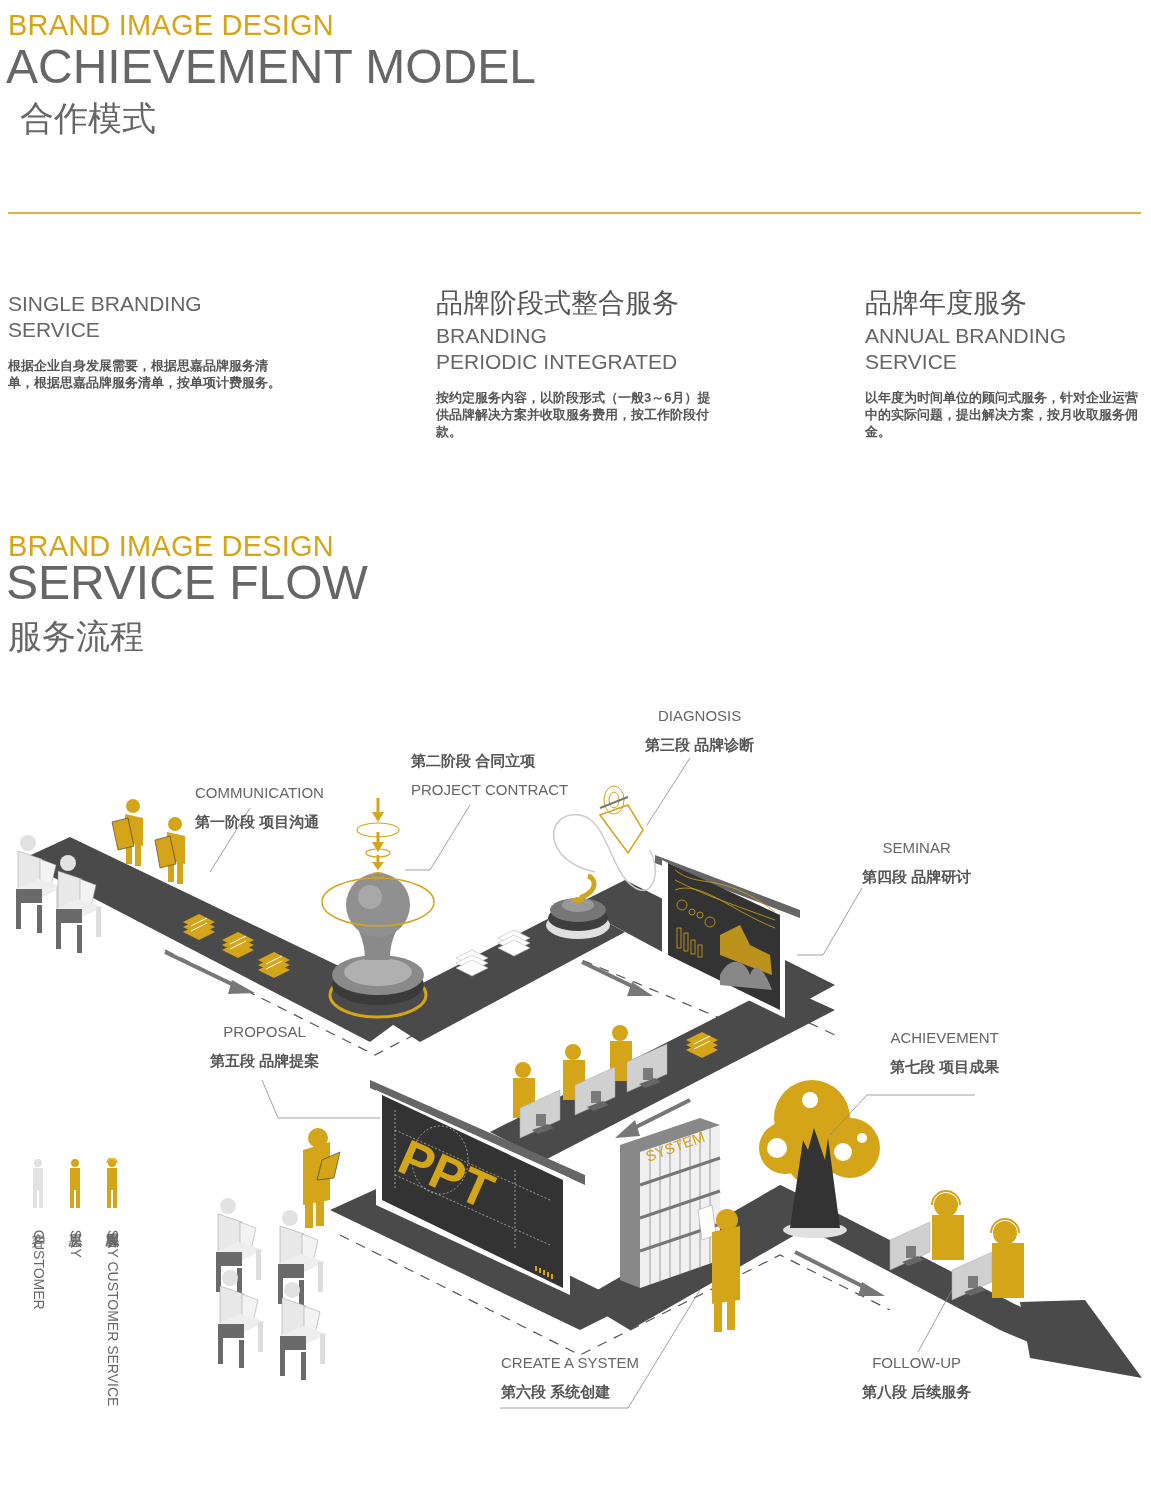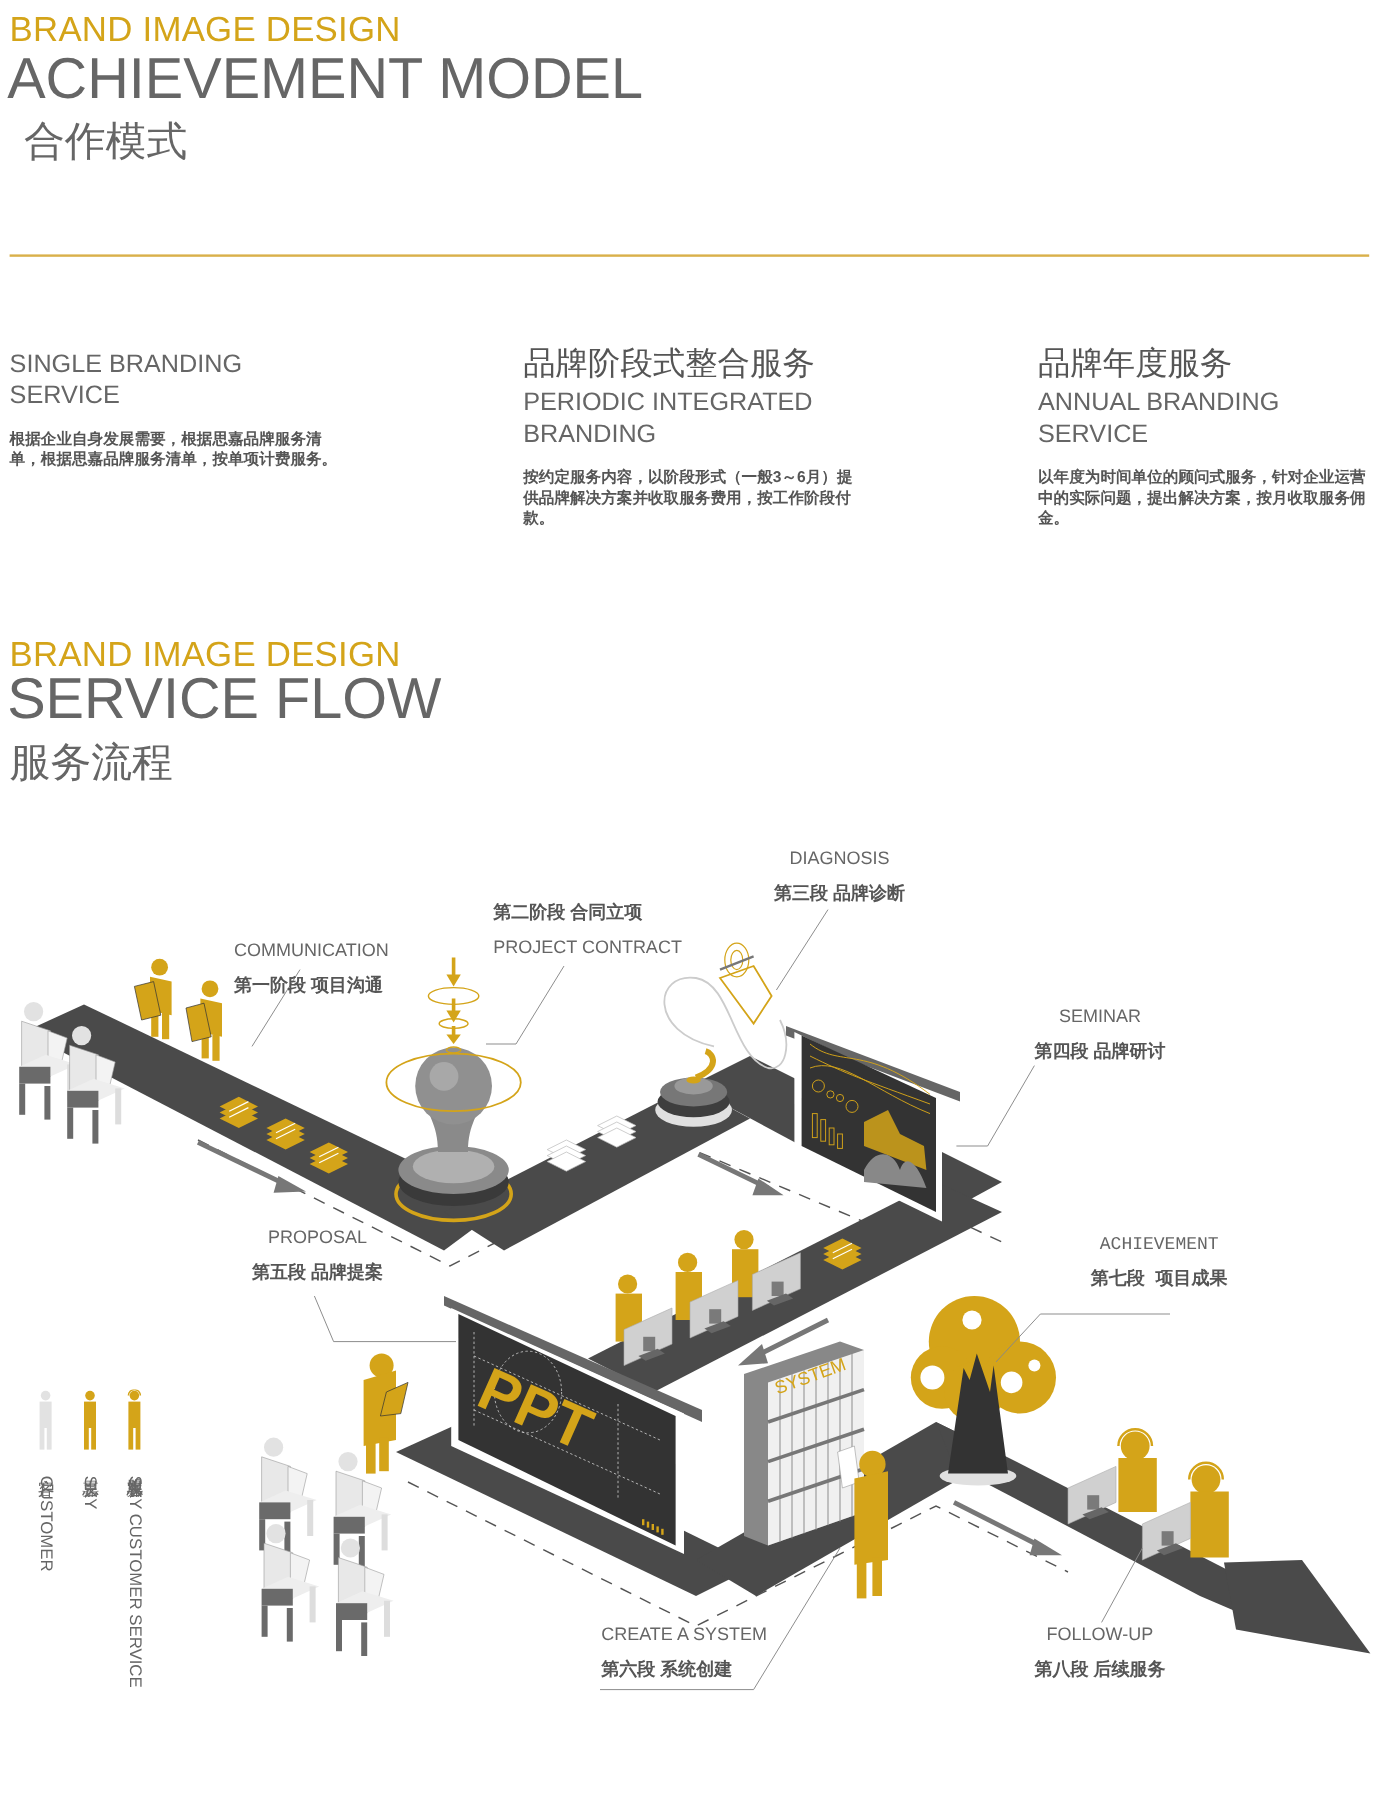--- a/index.html
+++ b/index.html
@@ -32,22 +32,22 @@
   <div class="col-en">
     <div>SINGLE BRANDING</div>
     <div>SERVICE</div>
   </div>
   <div class="col-desc" style="width:278px;">根据企业自身发展需要，根据思嘉品牌服务清单，根据思嘉品牌服务清单，按单项计费服务。</div>
 </div>
 
 <div class="col" style="left:436px;">
   <div class="col-cn">品牌阶段式整合服务</div>
   <div class="col-en">
+    <div>BRANDING</div>
     <div>PERIODIC INTEGRATED</div>
-    <div>BRANDING</div>
   </div>
   <div class="col-desc" style="width:278px;">按约定服务内容，以阶段形式（一般3～6月）提供品牌解决方案并收取服务费用，按工作阶段付款。</div>
 </div>
 
 <div class="col" style="left:865px;">
   <div class="col-cn">品牌年度服务</div>
   <div class="col-en">
     <div>ANNUAL BRANDING</div>
     <div>SERVICE</div>
   </div>
@@ -334,21 +334,21 @@
   <div class="lbl-cn" style="margin-top:11px;">第四段  品牌研讨</div>
 </div>
 <div class="abs" style="left:210px; top:1023px;">
   <div class="lbl-en">PROPOSAL</div>
   <div class="lbl-cn" style="margin-top:11px;">第五段  品牌提案</div>
 </div>
 <div class="abs" style="left:501px; top:1354px;">
   <div class="lbl-en">CREATE A SYSTEM</div>
   <div class="lbl-cn" style="margin-top:11px;">第六段  系统创建</div>
 </div>
-<div class="abs" style="left:909px; top:1029px;font-family:Liberation Mono, monospace;">
+<div class="abs" style="left:890px; top:1029px;">
   <div class="lbl-en">ACHIEVEMENT</div>
   <div class="lbl-cn" style="margin-top:11px;">第七段  项目成果</div>
 </div>
 <div class="abs" style="left:862px; top:1354px;">
   <div class="lbl-en">FOLLOW-UP</div>
   <div class="lbl-cn" style="margin-top:11px;">第八段  后续服务</div>
 </div>
 
 <div>
   <svg class="legend-fig" style="left:30px;" width="16" height="52">

